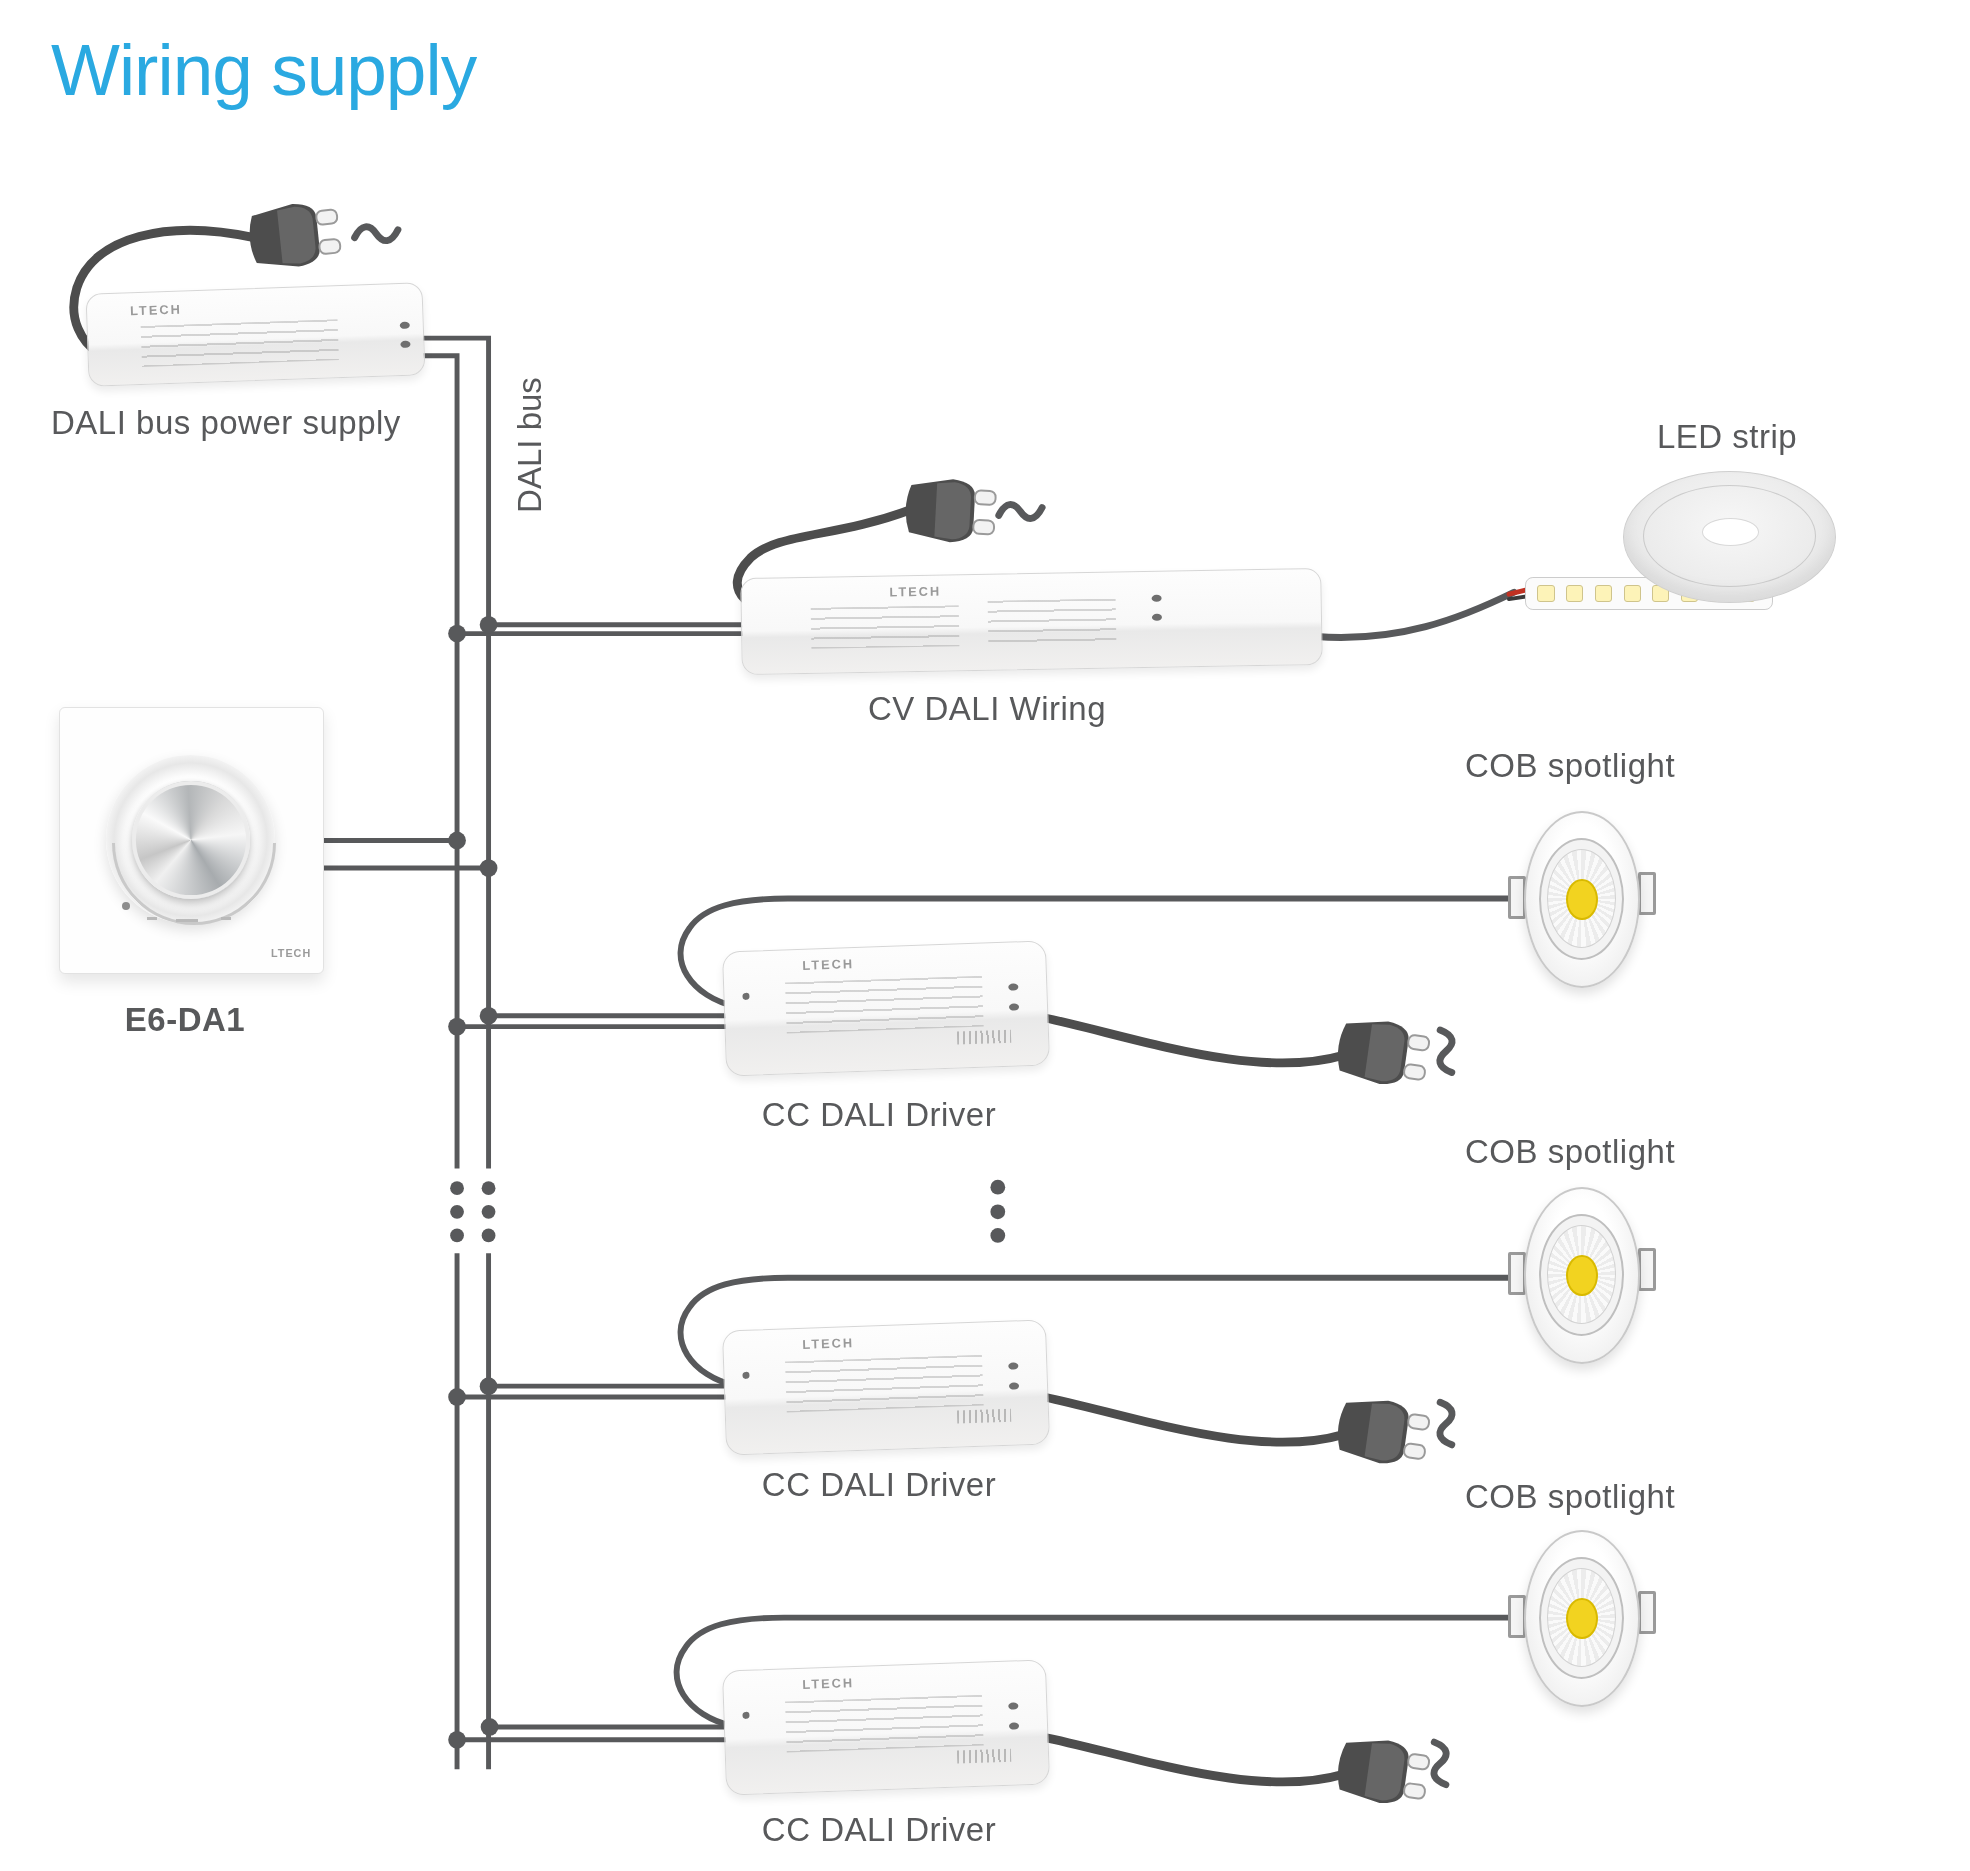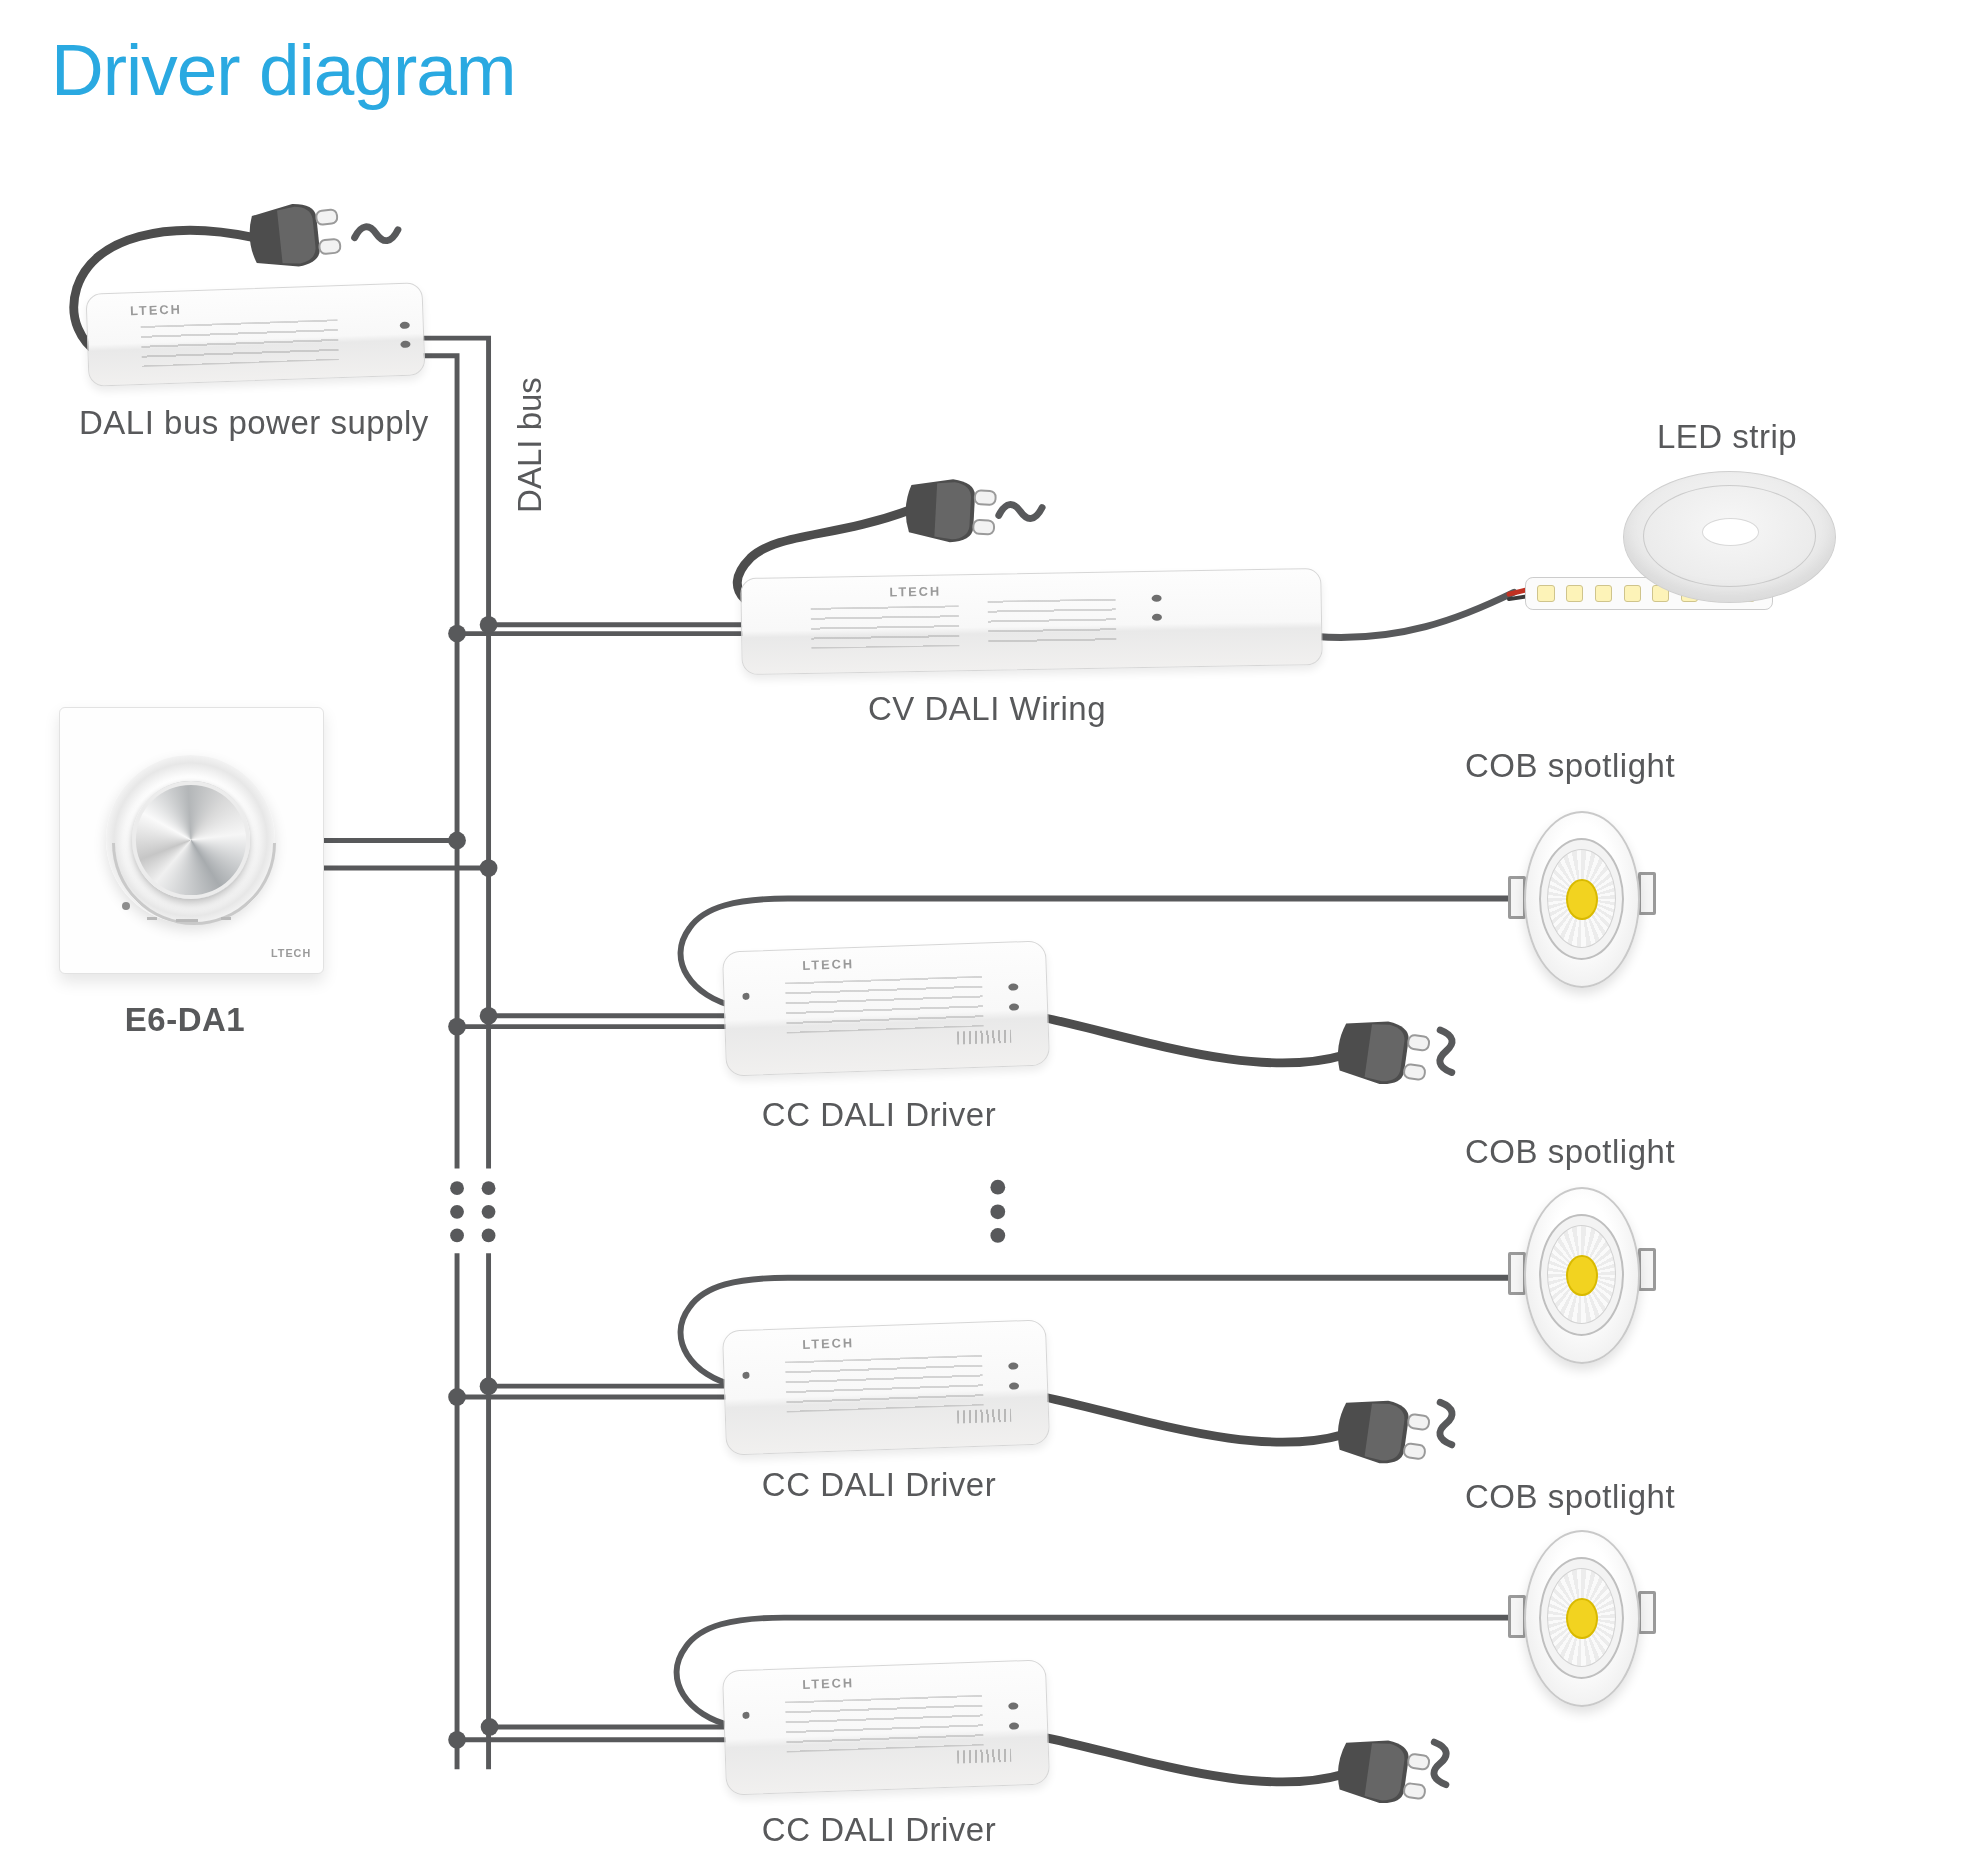--- a/index.html
+++ b/index.html
@@ -70,21 +70,21 @@
   .spot .clip{position:absolute;width:17.7px;height:43px;background:#f5f5f5;border:3px solid #9a9a9a;
               box-sizing:border-box;border-radius:2px;}
   .spot .clip.l{left:-15.8px;top:65px;}
   .spot .clip.r{right:-15.8px;top:61px;}
 </style>
 </head>
 <body>
 
 <div id="canvas">
 
-  <div id="page-title">Driver diagram</div>
+  <div id="page-title">Wiring supply</div>
 
   <svg id="wire-layer" width="1970" height="1872" viewBox="0 0 2000 1900">
     <defs>
       <g id="plugShape">
         <path d="M-38,-24 L4,-32 Q26,-30 27,-17 L27,17 Q26,30 4,32 L-38,24 Q-47,0 -38,-24 Z" fill="#4d4d4d"></path>
         <path d="M-12,-27 L6,-29 Q22,-27 23,-15 L23,15 Q22,27 6,29 L-12,27 Z" fill="#666666"></path>
         <rect x="27" y="-22" width="21" height="14" rx="6" fill="#f2f2f2" stroke="#9a9a9a" stroke-width="2"></rect>
         <rect x="27" y="8" width="21" height="14" rx="6" fill="#f2f2f2" stroke="#9a9a9a" stroke-width="2"></rect>
       </g>
       <path id="tildeShape" d="M-22 4 C -15 -10, -7 -10, 0 0 C 7 10, 15 10, 22 -4" fill="none" stroke="#58595B" stroke-width="7" stroke-linecap="round"></path>
@@ -177,21 +177,21 @@
     <use href="#tildeShape" transform="translate(1468,1445) rotate(85)"></use>
     <use href="#tildeShape" transform="translate(1462,1790) rotate(85)"></use>
   </svg>
 
   <div id="psu-box" class="device longbox">
     <span class="brand" style="left:43px;top:9.9px;">LTECH</span>
     <div class="printlines" style="left:53px;top:33px;width:197px;height:41px;"></div>
     <div class="screw" style="left:312px;top:38px;"></div>
     <div class="screw" style="left:312px;top:57px;"></div>
   </div>
-  <div class="lbl" style="left:51px;top:404px;margin-left:28px;">DALI bus power supply</div>
+  <div class="lbl" style="left:51px;top:404px;">DALI bus power supply</div>
 
   <div id="dali-bus-label">DALI bus</div>
 
   <div id="panel" class="device">
     <div class="ring"></div>
     <div class="arc"></div>
     <div class="arc-dot"></div>
     <div class="knob"></div>
     <div class="tick" style="left:87px;top:209px;width:9.9px;"></div>
     <div class="tick" style="left:116px;top:211px;width:21.7px;"></div>

